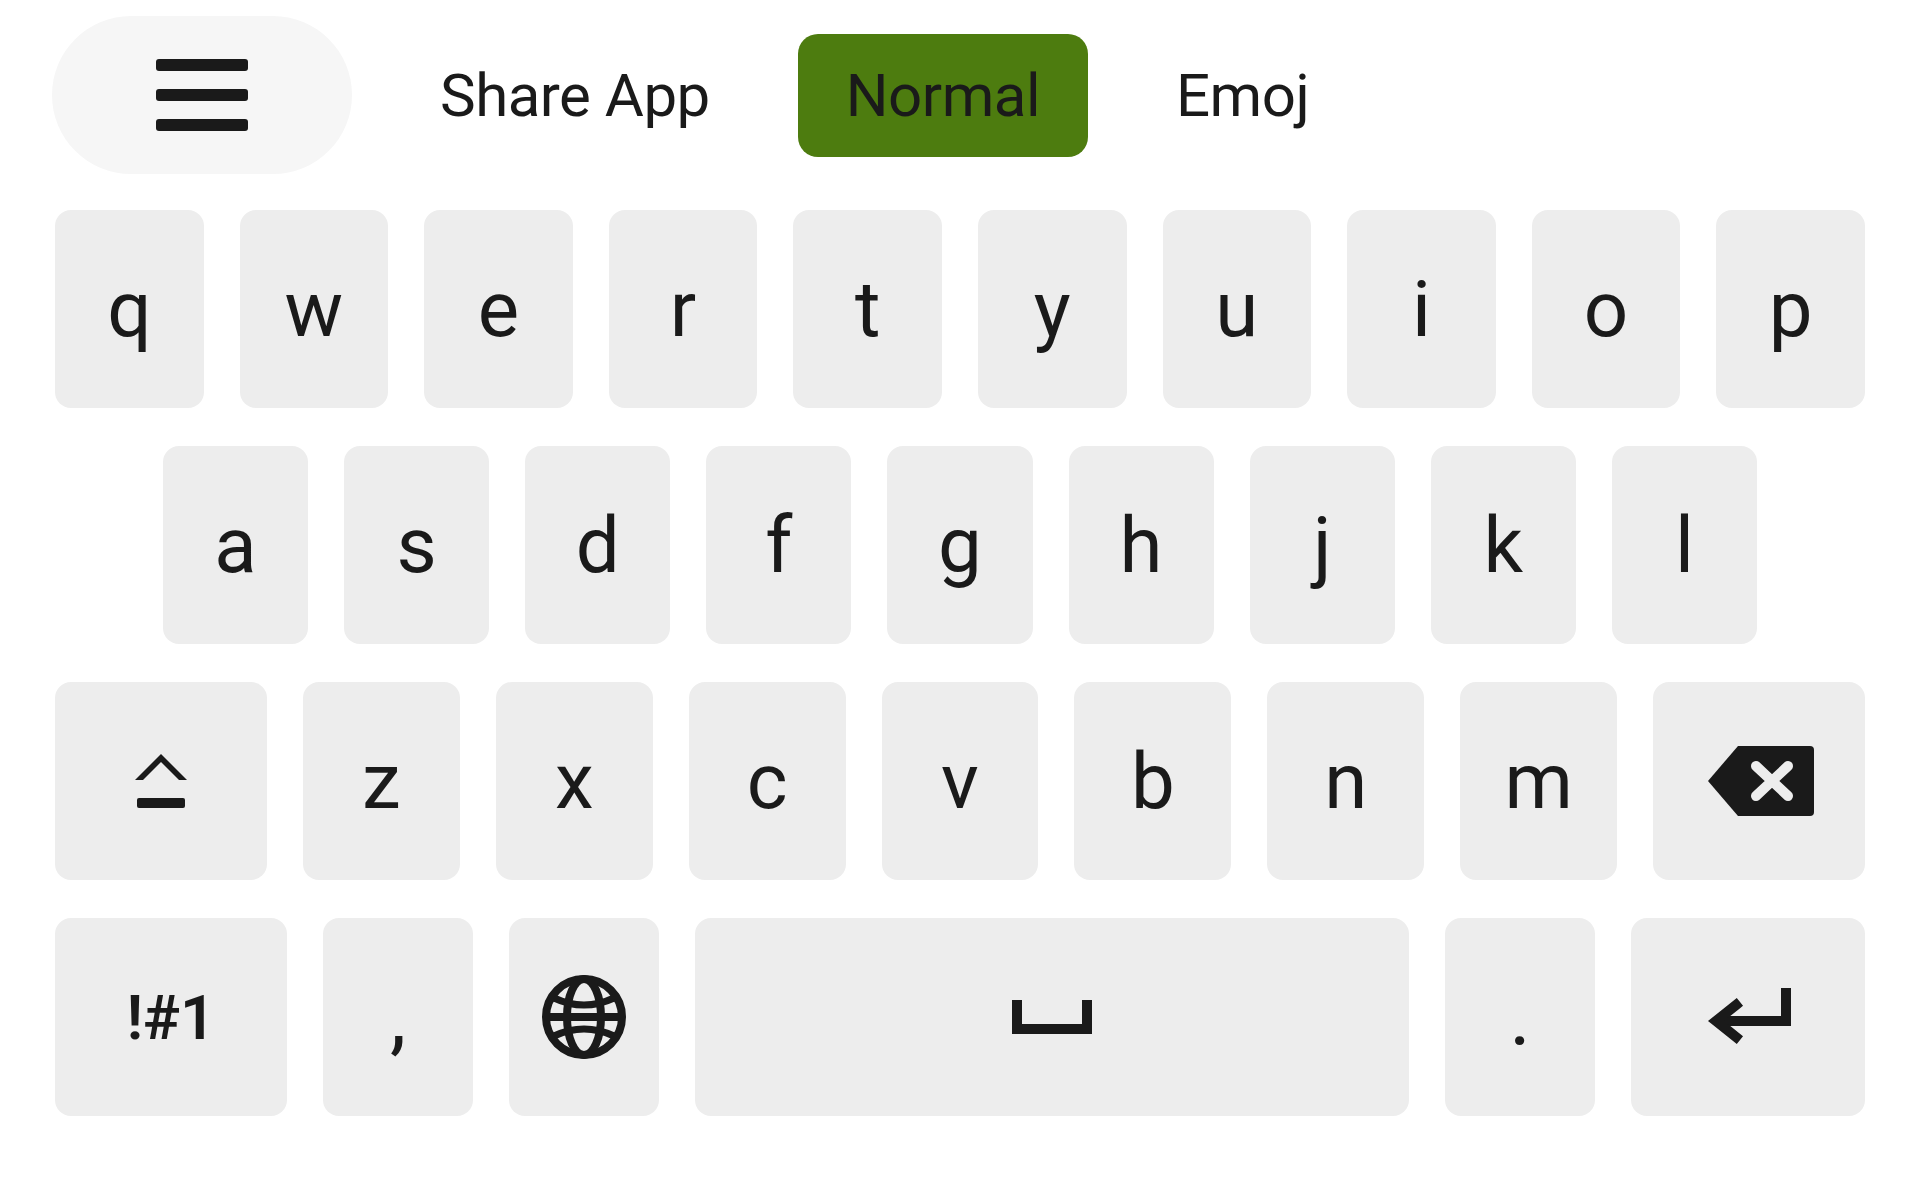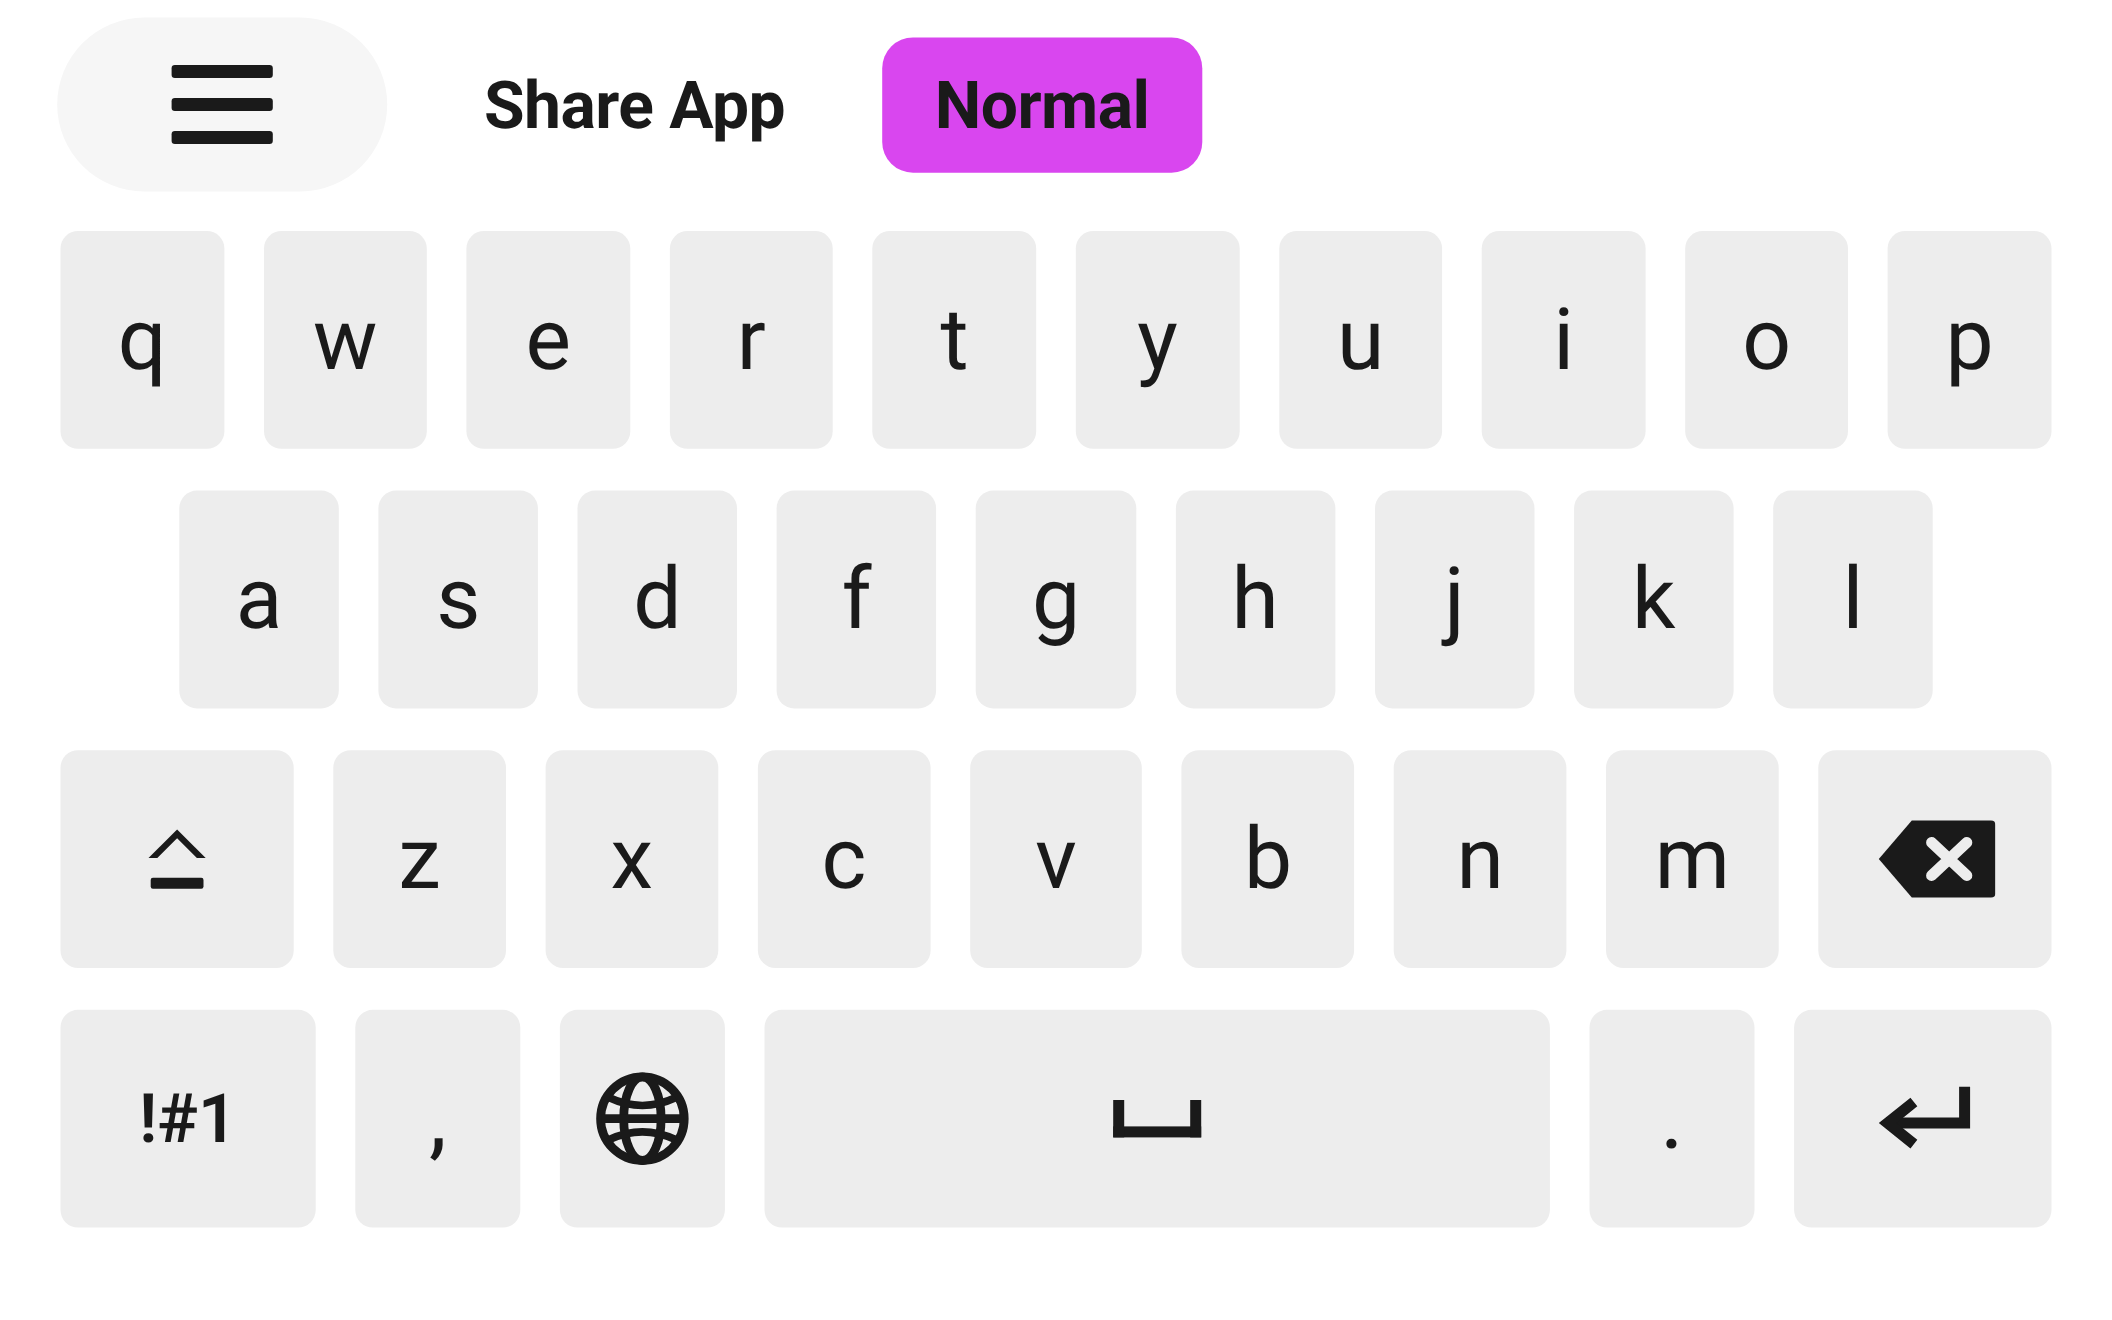--- a/index.html
+++ b/index.html
@@ -39,30 +39,29 @@
     justify-content: space-between;
   }
   .hamburger-icon span {
     display: block;
     height: 12px;
     background: #1a1a1a;
     border-radius: 3px;
   }
   .tab {
     font-size: 60px;
-    font-weight: 700;
+    font-weight: 400;
     padding: 26px 48px;
     border-radius: 20px;
     color: #1a1a1a;
     flex: 0 0 auto;
     letter-spacing: -0.5px;
   }
   .tab.active {
-    background: #d946ef;
-    border-radius: 28px;
+    background: #4d7c0f;
   }
 
   
   .keyboard {
     padding: 20px 55px 40px 55px;
   }
   .kb-row {
     display: flex;
     gap: 36px;
     margin-bottom: 38px;
@@ -161,20 +160,21 @@
         <span></span>
         <span></span>
     </div>
   </div>
 
   <div class="tab">Share App</div>
 
   <div class="tab active">Normal</div>
 
 
+  <div class="tab">Emoj</div>
 </div>
 
 <div class="keyboard">
 
   <div class="kb-row">
     <div class="key letter">q</div>
     <div class="key letter">w</div>
     <div class="key letter">e</div>
     <div class="key letter">r</div>
     <div class="key letter">t</div>

